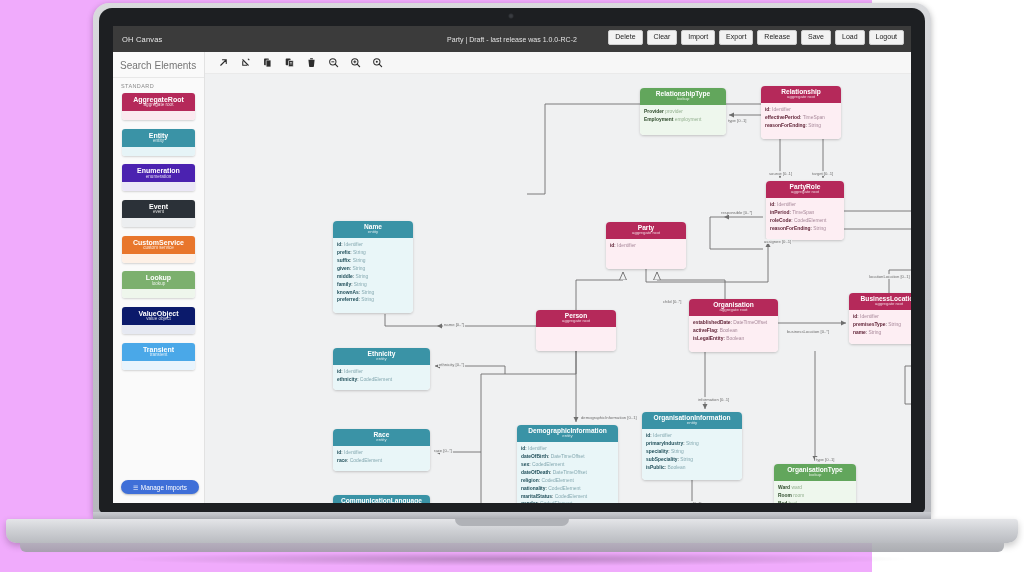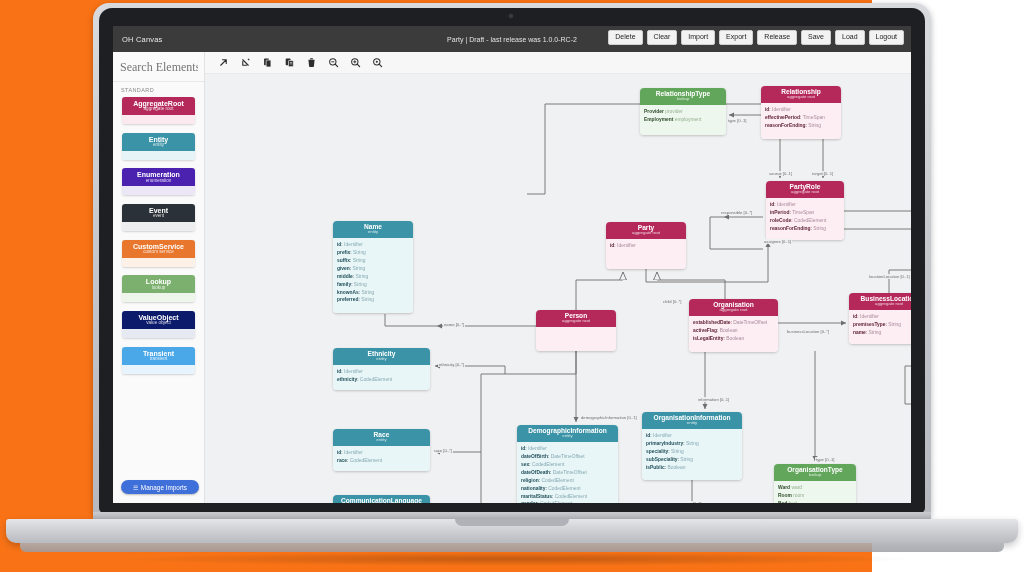--- a/index.html
+++ b/index.html
@@ -3,21 +3,21 @@
 <meta charset="utf-8">
 <title>OH Canvas</title>
 <style>
   * { box-sizing: border-box; margin: 0; padding: 0; }
   html, body {
     width: 1024px; height: 572px;
     background: #ffffff;
     font-family: "Liberation Sans", sans-serif;
     overflow: hidden;
   }
-  #stage { position: relative; width: 872px; height: 572px; background: #f97316; }
+  #stage { position: relative; width: 872px; height: 572px; background: #f0abfc; }
 
   
   .laptop-lid {
     position: absolute; left: 93px; top: 3px; width: 838px; height: 515px;
     background: linear-gradient(180deg,#d9dadd 0%,#c3c5ca 55%,#b6b8bd 100%);
     border-radius: 16px 16px 6px 6px;
     box-shadow: 0 2px 6px rgba(0,0,0,.28);
   }
   .lid-inner {
     position: absolute; left: 99px; top: 8px; width: 826px; height: 505px;
@@ -76,23 +76,23 @@
     font-size: 7px; padding: 2px 6px; border-radius: 2px;
     font-family: "Liberation Sans", sans-serif; line-height: 1.25; cursor: pointer;
   }
 
   
   .sidebar {
     position: absolute; left: 0; top: 26px; width: 92px; height: 451px;
     background: #fafafa; border-right: 1px solid #e2e2e2;
   }
   .search-box {
-    margin: 8px 7px 3px 7px; font-size: 12px; color: #c8c8c8;
+    margin: 8px 7px 3px 7px; font-size: 10px; color: #c8c8c8;
     border: none; background: transparent; width: 78px; outline: none;
-    font-family: Liberation Serif, serif;
+    font-family: Liberation Sans, sans-serif;
   }
   .sb-divider { height: 1px; background: #e8e8e8; margin: 3px 0 0 0; }
   .sb-section {
     font-size: 5.5px; color: #8a8a8a; margin: 5px 0 4px 8px; letter-spacing: .4px;
   }
   .palette { padding: 0 9px; display: flex; flex-direction: column; gap: 8.5px; }
   .pal-card {
     border-radius: 3px; overflow: hidden;
     box-shadow: 0 1px 2px rgba(0,0,0,.16);
   }

